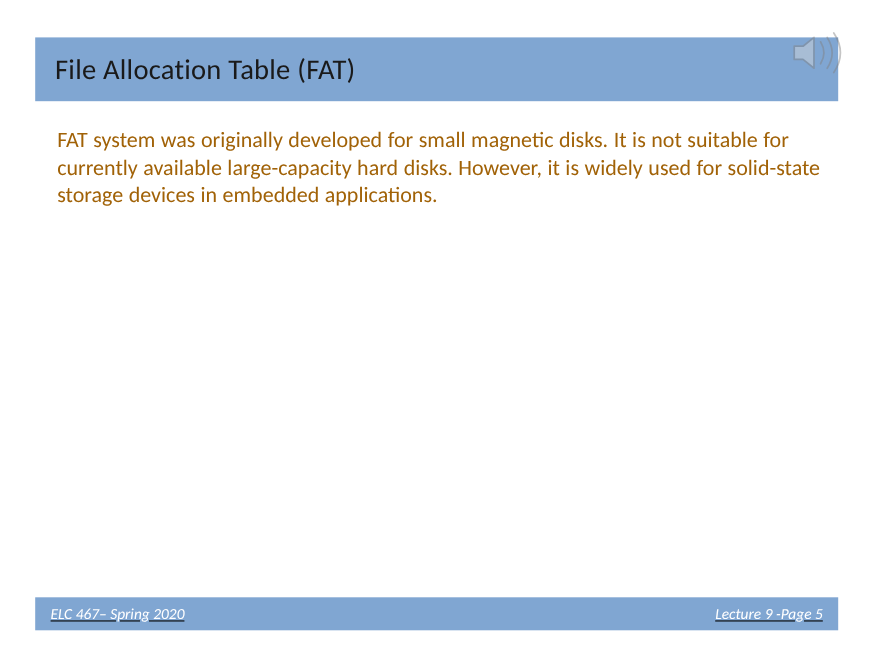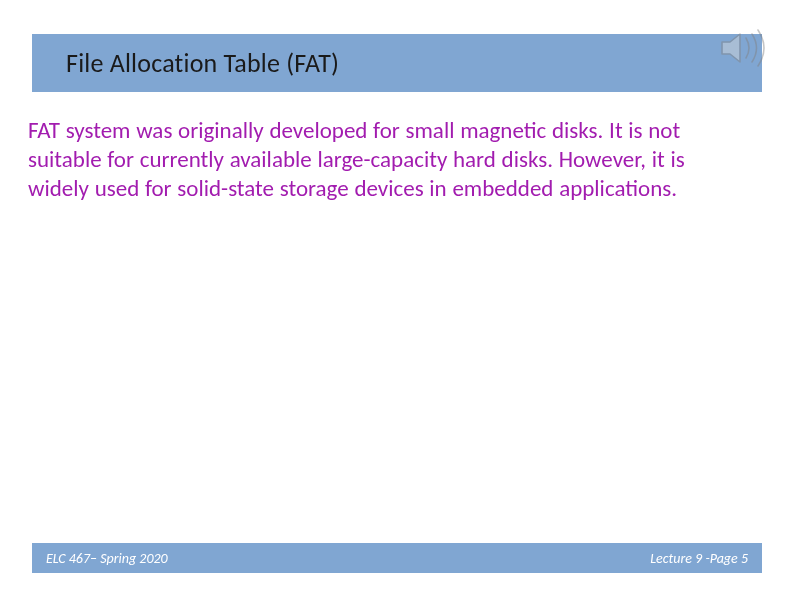--- a/index.html
+++ b/index.html
@@ -1,21 +1,21 @@
 <!DOCTYPE html>
 <html><head>
 <meta charset="utf-8">
 <style>
   * { margin: 0; padding: 0; box-sizing: border-box; }
   html, body { width: 794px; height: 595px; background: #fff; font-family: Calibri, "Segoe UI", Arial, sans-serif; overflow: hidden; }
   .slide { position: relative; width: 794px; height: 595px; background: #ffffff; }
-  .title-bar { position: absolute; left: 32px; right: 32px; top: 34px; height: 58px; background: #80a6d2; display: flex; align-items: center; padding-left: 34px; }
+  .title-bar { position: absolute; left: 32px; right: 32px; top: 34px; height: 58px; background: #80a6d2; display: flex; align-items: center; padding-left: 18px; }
   .title-text { font-size: 26px; color: #1a1a1a; font-weight: 400; letter-spacing: 0.2px; }
-  .body-text { position: absolute; left: 28px; right: 46px; top: 116px; font-size: 23px; color: #a21caf; line-height: 1.25; word-spacing: 0.5px; }
-  .footer { position: absolute; left: 32px; right: 32px; bottom: 22px; height: 30px; background: #80a6d2; display: flex; align-items: center; justify-content: space-between; padding: 0 14px; }
+  .body-text { position: absolute; left: 52px; right: 46px; top: 116px; font-size: 20px; color: #a16207; line-height: 1.25; word-spacing: 0.5px; }
+  .footer { position: absolute; left: 32px; right: 32px; bottom: 22px; height: 30px; background: #80a6d2; display: flex; align-items: center; justify-content: space-between; padding: 0 14px; text-decoration: underline; }
   .footer-left, .footer-right { font-size: 14px; font-style: italic; color: #ffffff; }
   .speaker-icon { position: absolute; top: 24px; right: 22px; width: 56px; height: 48px; opacity: 0.45; }
 </style>
 </head>
 <body>
 
 <div class="slide">
 
   <div class="title-bar">
     <span class="title-text">File Allocation Table (FAT)</span>

